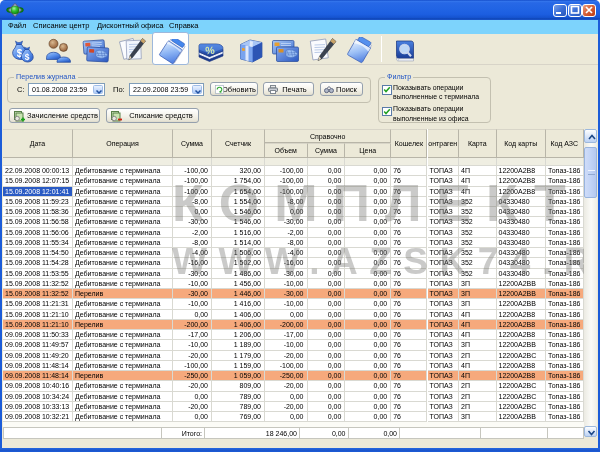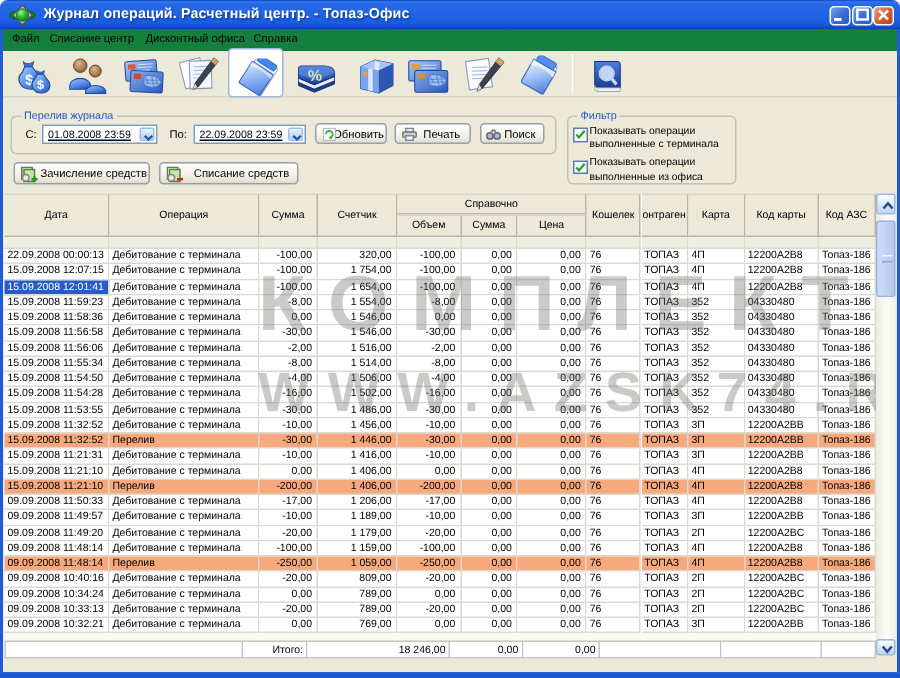--- a/index.html
+++ b/index.html
@@ -13,33 +13,33 @@
 #title .txt{left:29px;top:4px;color:#fff;font-size:9.5px;font-weight:bold;letter-spacing:0.1px;text-shadow:1px 1px 1px #1042a0;}
 .tbtn{top:4px;width:14px;height:13px;border:1px solid #fff;border-radius:3px;font-size:9px;color:#fff;text-align:center;line-height:11px;}
 #bmin{left:553px;background:linear-gradient(135deg,#7ba1e8 0%,#3b6fd8 50%,#2857b8 100%);}
 #bmax{left:568px;background:linear-gradient(135deg,#7ba1e8 0%,#3b6fd8 50%,#2857b8 100%);}
 #bclose{left:582px;background:linear-gradient(135deg,#eda284 0%,#d8633a 45%,#bc3a12 100%);}
 
 #lb{left:0;top:20px;width:2px;height:428px;background:#1c5cd8;}
 #rb{left:598px;top:20px;width:2px;height:428px;background:#1c5cd8;}
 #bb{left:0;top:448px;width:600px;height:4px;background:linear-gradient(180deg,#2467e0,#1b55cc 60%,#1c5cd8);}
 
-#menu{left:2px;top:20px;width:596px;height:13.5px;background:#15803d;font-size:7.5px;color:#000;}
+#menu{left:2px;top:20px;width:596px;height:13.5px;background:#7dd3fc;font-size:7.5px;color:#000;}
 #menu span{position:absolute;top:0.5px;}
 
 #toolbar{left:2px;top:33.5px;width:596px;height:31px;background:#ECE9D8;border-bottom:1px solid #d8d4c8;}
 .ticon{position:absolute;top:3px;}
 #selbox{left:150px;top:-2px;width:37px;height:33px;background:#fff;border:1px solid #9db8dc;border-radius:3px;}
 .tsep{position:absolute;left:379px;top:2px;width:1px;height:26px;background:#c8c4b8;border-right:1px solid #fff;}
 
 .gbox{border:1px solid #c3c0b0;border-radius:4px;}
 .glabel{position:absolute;top:-5px;background:#ECE9D8;color:#2356c5;font-size:7.2px;padding:0 2px;line-height:9px;}
 
 .combo{background:#fff;border:1px solid #7F9DB9;font-size:7.1px;color:#000;}
-.combo .ctext{position:absolute;left:3px;top:2px;text-decoration:underline;}
+.combo .ctext{position:absolute;left:3px;top:2px;}
 .cbtn{position:absolute;right:1px;top:1px;bottom:1px;width:10.5px;background:linear-gradient(180deg,#E9F2FE,#CCDEFB 50%,#AECBF7);border:1px solid #9EBCE8;border-radius:1.5px;}
 .cbtn svg{position:absolute;left:1px;top:2px;}
 
 .btn{background:linear-gradient(180deg,#ffffff,#f4f2ea 55%,#e7e4d6 90%,#dedacb);border:1px solid #95a0ad;border-radius:3px;font-size:7.5px;color:#000;text-align:center;}
 
 .chk{width:9.5px;height:9.5px;background:#fff;border:1px solid #5a7ba8;}
 .chk svg{position:absolute;left:0px;top:0px;}
 .ftext{position:absolute;font-size:6.9px;line-height:9.5px;color:#000;}
 
 #grid{left:3px;top:129px;width:580.5px;height:310px;background:#fff;font-size:7px;}
@@ -71,21 +71,20 @@
    <stop offset="0" stop-color="#a8f0a0"></stop>
             <stop offset="0.45" stop-color="#30c030"></stop>
             <stop offset="1" stop-color="#0a7a0a"></stop>
           </radialGradient>
         </defs>
   <ellipse cx="4.2" cy="8" rx="3.6" ry="2.4" fill="#0d8a0d" stroke="#065806" stroke-width="0.6"></ellipse>
   <ellipse cx="13.8" cy="8" rx="3.6" ry="2.4" fill="#0d8a0d" stroke="#065806" stroke-width="0.6"></ellipse>
   <rect x="4.4" y="3.4" width="9.2" height="9.2" transform="rotate(45 9 8)" fill="#c0bce8" stroke="#505068" stroke-width="0.9"></rect>
   <circle cx="9" cy="8" r="4.1" fill="url(#orb)" stroke="#0a600a" stroke-width="0.5"></circle>
  </svg>
- <div class="abs txt">Журнал операций. Расчетный центр. - Топаз-Офис</div>
  <div class="abs tbtn" id="bmin"><svg width="12" height="11">
           <rect x="2" y="7" width="5" height="2" fill="#fff"></rect>
         </svg></div>
  <div class="abs tbtn" id="bmax"><svg width="12" height="11">
           <rect x="2.5" y="1.5" width="7" height="6.5" fill="none" stroke="#fff" stroke-width="1.6"></rect>
         </svg></div>
  <div class="abs tbtn" id="bclose"><svg width="12" height="11">
           <path d="M3 2 L9 8 M9 2 L3 8" stroke="#fff" stroke-width="1.7"></path>
         </svg></div>
 </div>

